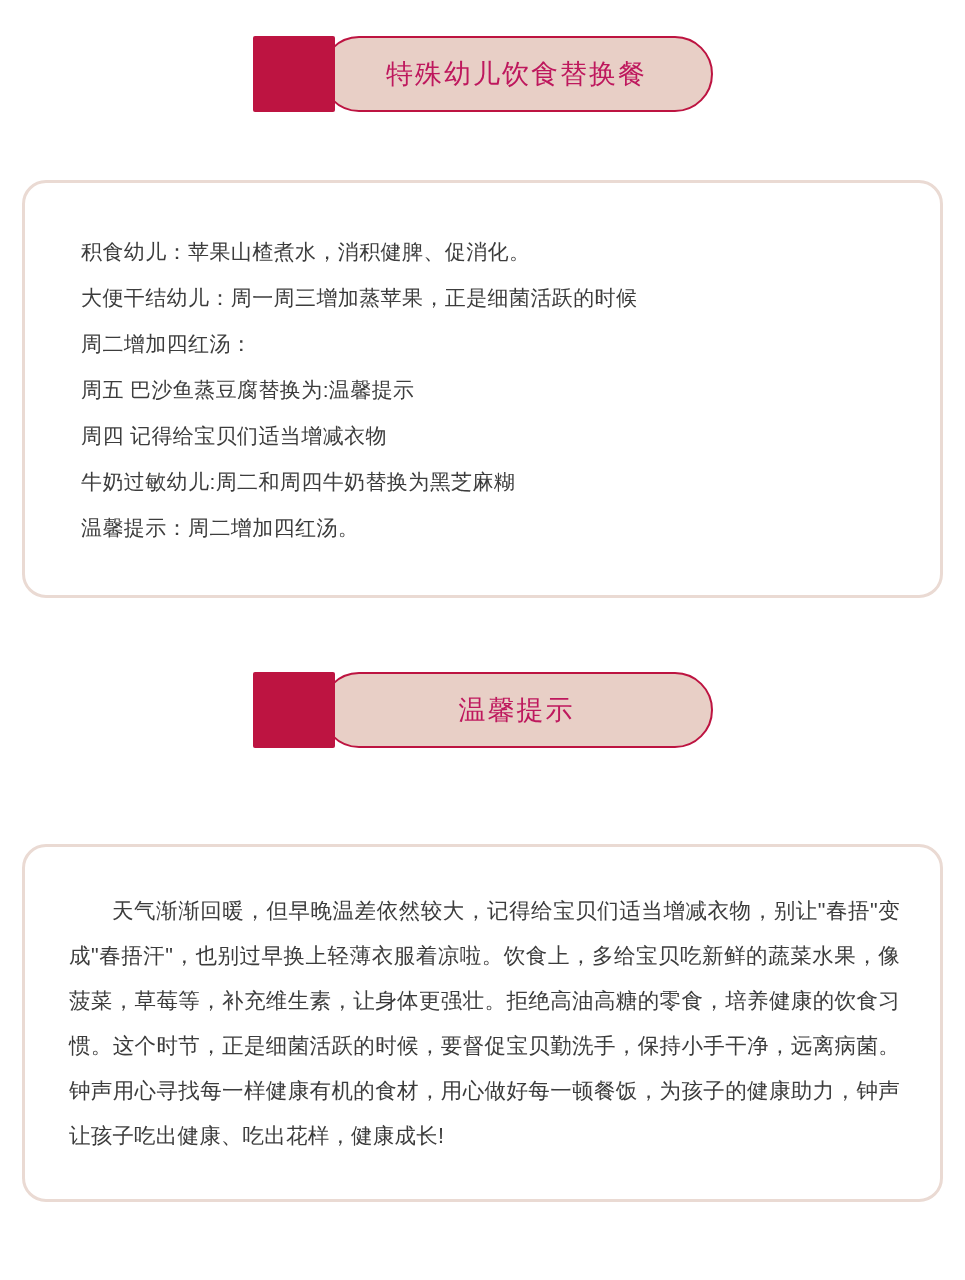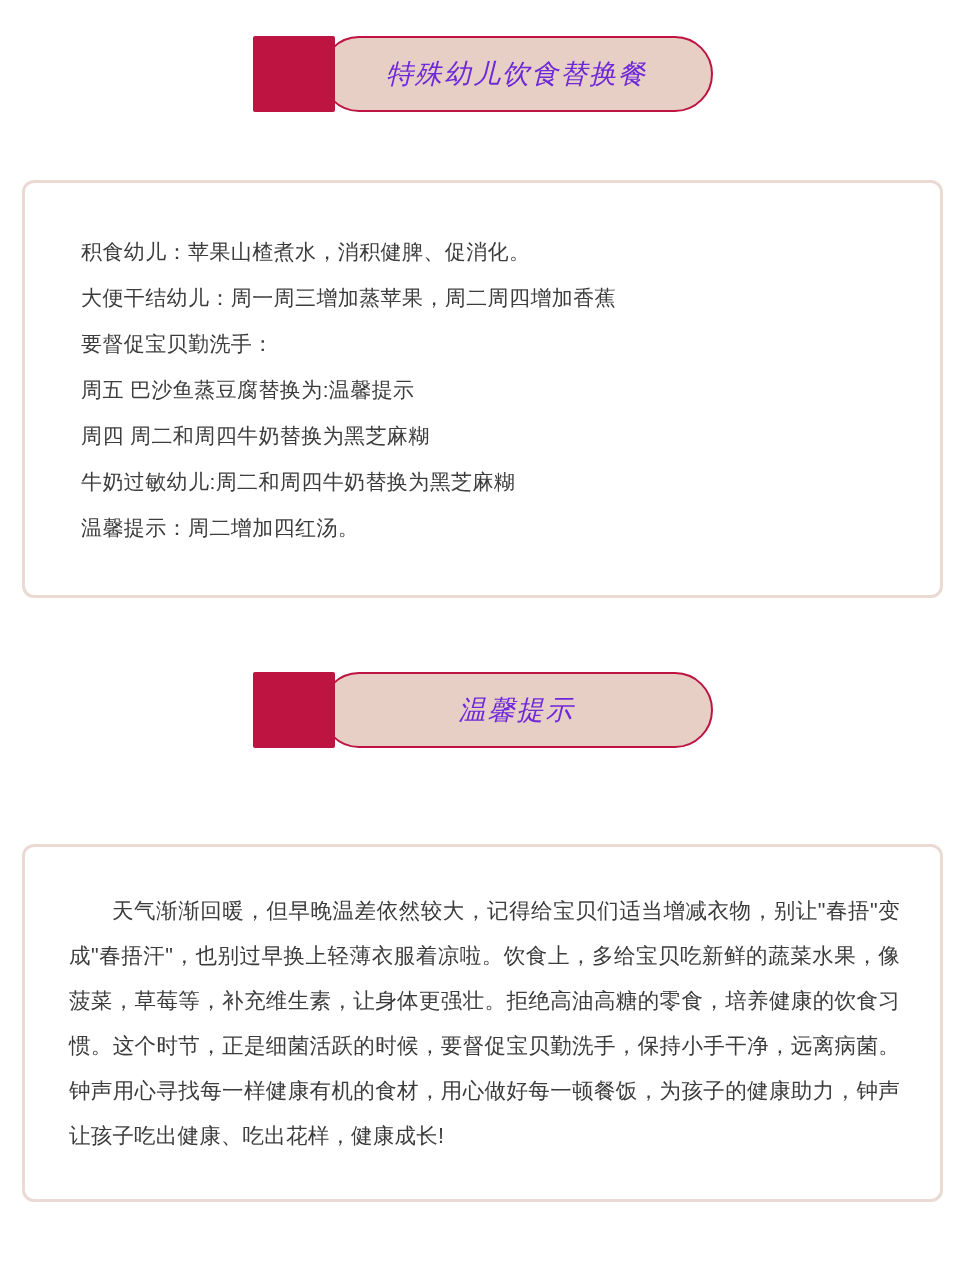--- a/index.html
+++ b/index.html
@@ -47,37 +47,36 @@
     border-radius: 40px;
     display: flex;
     align-items: center;
     justify-content: center;
     position: relative;
     z-index: 2;
   }
   .banner-title {
     font-size: 27px;
     letter-spacing: 2px;
-    color: #6d28d9;
+    color: #be185d;
     white-space: nowrap;
-    font-style: italic;
   }
 
   .banner-1 {
     margin-top: 36px;
   }
   .banner-2 {
     margin-top: 74px;
   }
 
   
   .card {
     box-sizing: border-box;
     border: 3px solid #eadad3;
-    border-radius: 12px;
+    border-radius: 24px;
     background: #ffffff;
   }
   .card-1 {
     margin: 68px 22px 0 22px;
     padding: 46px 56px 44px 56px;
   }
   .card-2 {
     margin: 96px 22px 0 22px;
     padding: 42px 40px 40px 44px;
   }
@@ -107,24 +106,24 @@
 
   <div class="banner banner-1">
     <div class="banner-square"></div>
     <div class="banner-pill">
       <span class="banner-title">特殊幼儿饮食替换餐</span>
     </div>
   </div>
 
   <div class="card card-1">
     <div class="menu-line">积食幼儿：苹果山楂煮水，消积健脾、促消化。</div>
-    <div class="menu-line">大便干结幼儿：周一周三增加蒸苹果，周二周四增加香蕉</div>
-    <div class="menu-line">要督促宝贝勤洗手：</div>
+    <div class="menu-line">大便干结幼儿：周一周三增加蒸苹果，正是细菌活跃的时候</div>
+    <div class="menu-line">周二增加四红汤：</div>
     <div class="menu-line">周五 巴沙鱼蒸豆腐替换为:温馨提示</div>
-    <div class="menu-line">周四 周二和周四牛奶替换为黑芝麻糊</div>
+    <div class="menu-line">周四 记得给宝贝们适当增减衣物</div>
     <div class="menu-line">牛奶过敏幼儿:周二和周四牛奶替换为黑芝麻糊</div>
     <div class="menu-line">温馨提示：周二增加四红汤。</div>
   </div>
 
   <div class="banner banner-2">
     <div class="banner-square"></div>
     <div class="banner-pill">
       <span class="banner-title">温馨提示</span>
     </div>
   </div>

